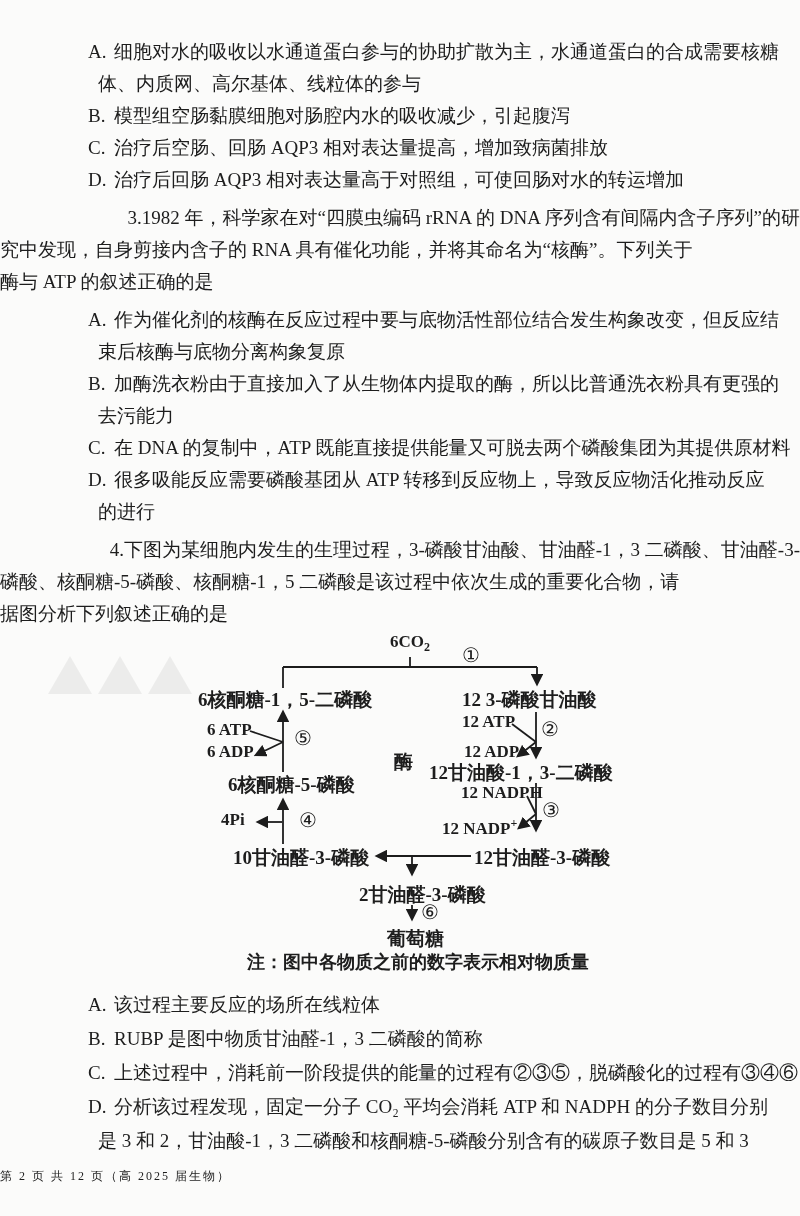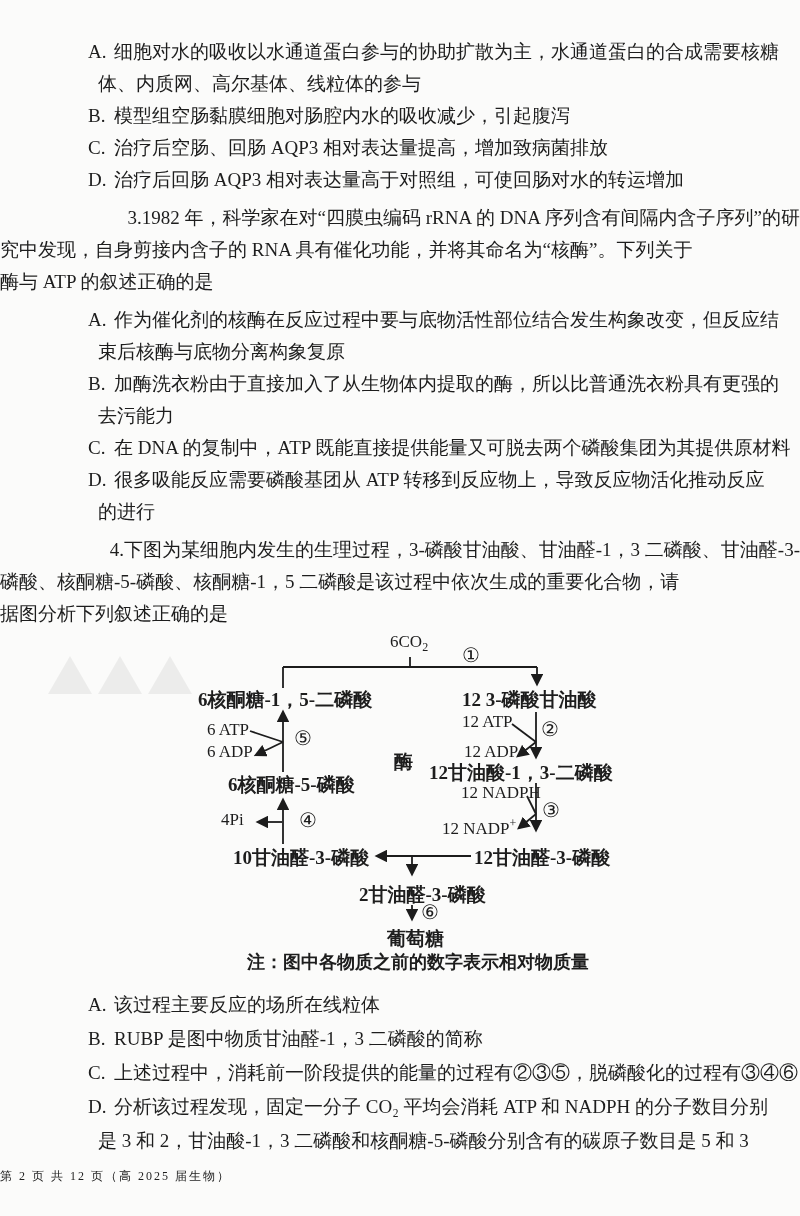--- a/index.html
+++ b/index.html
@@ -16,21 +16,21 @@
   .opt{padding-left:72px;margin-left:16px;}
   .optw{padding-left:98px;}
   .q .lbl{display:inline-block;width:24px;}
   .opt .lbl{display:inline-block;width:26px;}
   .mt6{margin-top:6px;}
   .mt10{margin-top:10px;}
   .diagram{position:relative;height:348px;}
   .arrows{position:absolute;left:0;top:0;}
   .arrows path{stroke:#1c1c1c;stroke-width:1.8;fill:none;}
   .dn{position:absolute;font-weight:bold;font-size:19px;white-space:nowrap;text-align:center;}
-  .dl{position:absolute;font-weight:normal;font-size:17px;white-space:nowrap;}
+  .dl{position:absolute;font-weight:bold;font-size:17px;white-space:nowrap;}
   .dc{position:absolute;font-size:20px;font-weight:normal;}
   .dnote{position:absolute;font-weight:bold;font-size:18px;white-space:nowrap;}
   sub{font-size:12px;}
   sup{font-size:12px;}
   .watermark{position:absolute;left:48px;top:26px;opacity:0.055;}
   .watermark i{display:inline-block;width:0;height:0;margin-right:6px;
     border-left:22px solid transparent;border-right:22px solid transparent;
     border-bottom:38px solid #000;}
   .footer{text-align:left;font-size:12px;line-height:24px;letter-spacing:2px;}
 </style>

